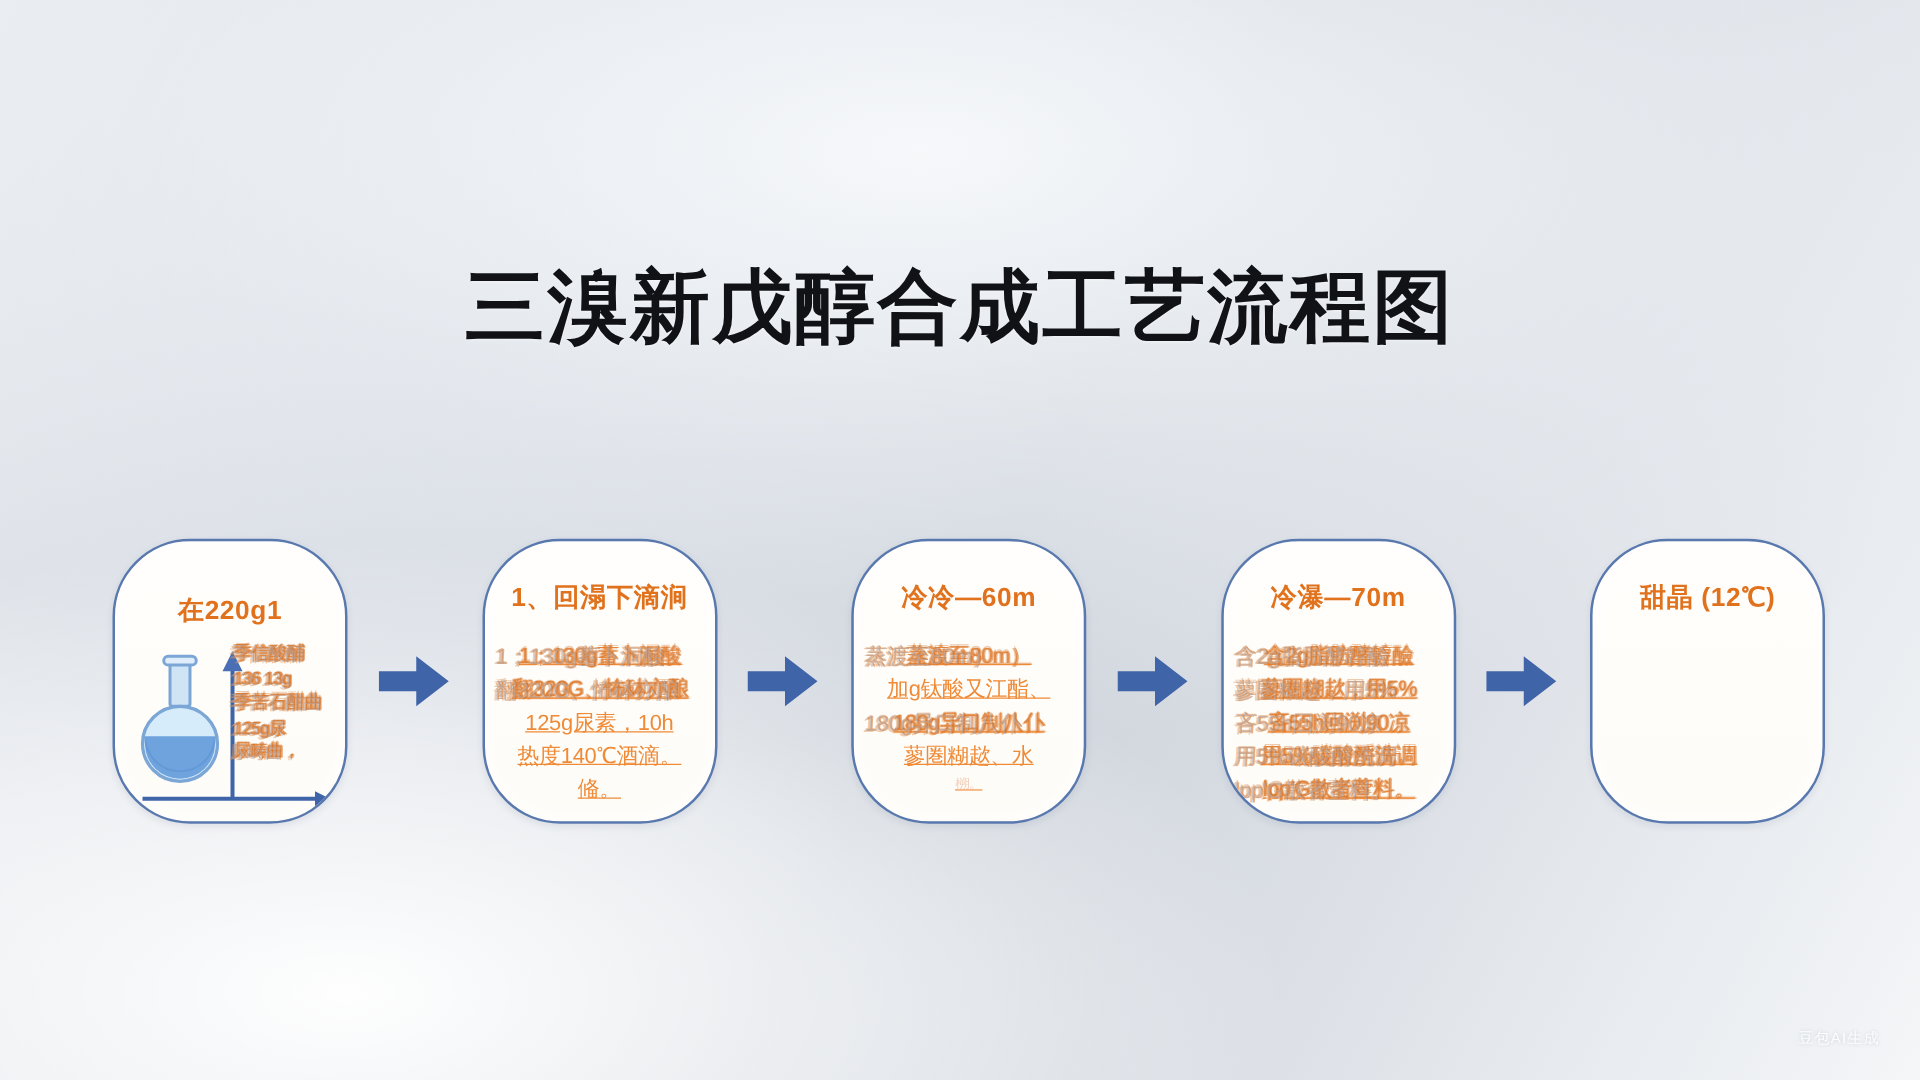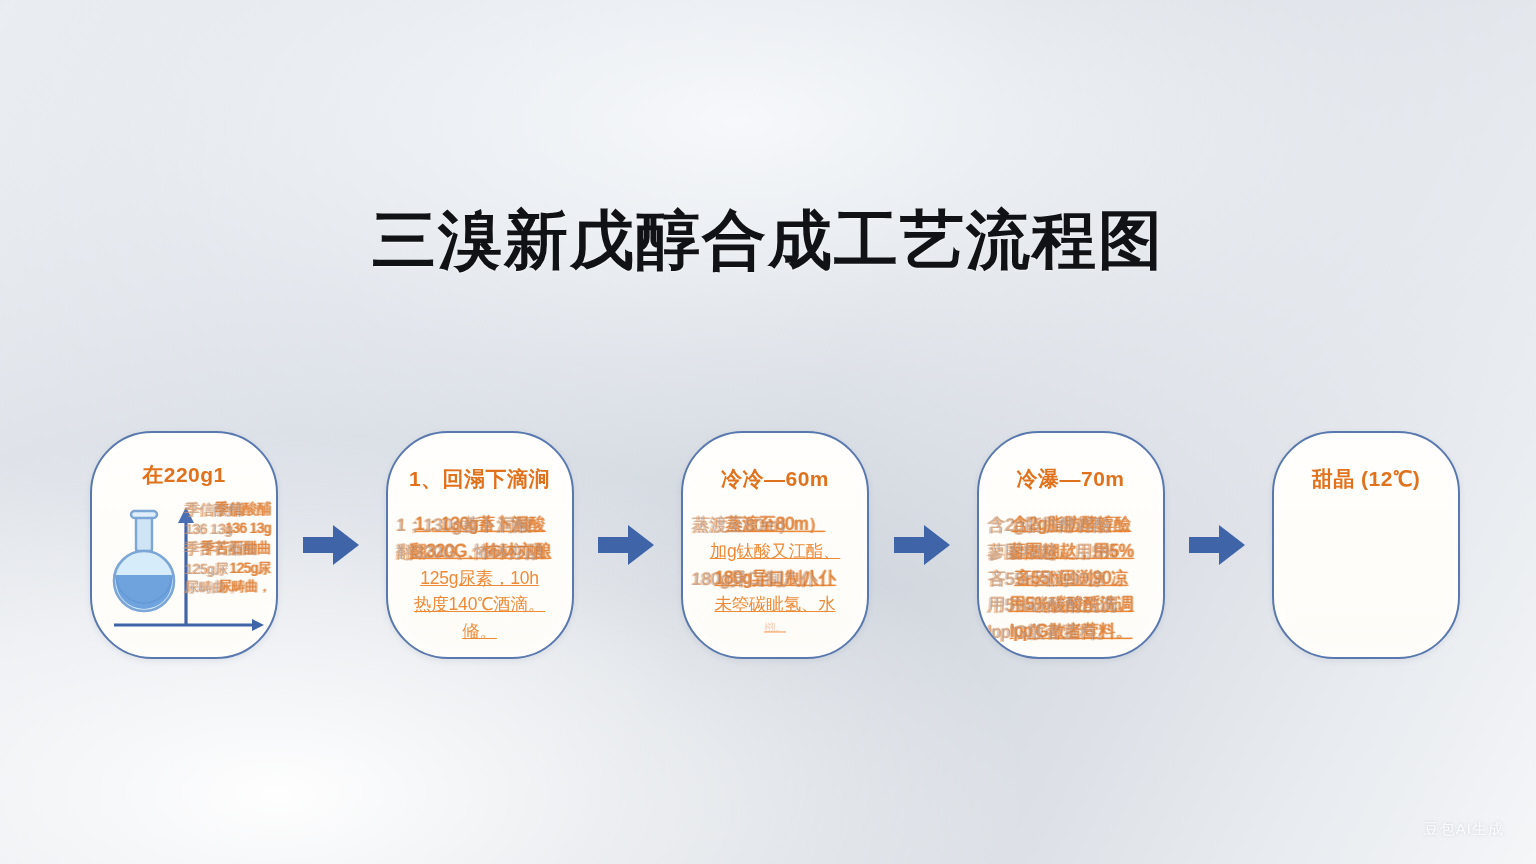--- a/index.html
+++ b/index.html
@@ -28,21 +28,21 @@
     overflow: hidden;
   }
 
   
   #title {
     position: absolute;
     top: 210px;
     left: 0;
     width: 1536px;
     text-align: center;
-    font-family: Liberation Mono, monospace;
+    font-family: Liberation Sans, sans-serif;
     font-weight: bold;
     font-size: 64px;
     line-height: 1.1;
     letter-spacing: 2px;
     color: #101216;
     text-shadow: 0 1px 2px rgba(255,255,255,0.5);
     white-space: nowrap;
   }
 
   
@@ -116,34 +116,34 @@
   }
   .faint {
     color: rgba(228,150,110,0.42);
     font-size: 12px;
     letter-spacing: -1px;
     display: inline-block;
     transform: scaleY(0.9);
   }
 
   
-  .card.first { padding-top: 30px; }
+  .card.first { padding-top: 44px; }
   .illus {
     position: relative;
     width: 168px;
     height: 150px;
     margin-top: 6px;
   }
   .illus svg { position: absolute; left: 0; top: 0; }
   .illus-text {
     position: absolute;
     left: 86px;
     top: 6px;
     width: 86px;
-    text-align: right;
+    text-align: left;
     font-size: 15px;
     line-height: 1.35;
     color: #ef8a37;
     letter-spacing: -0.5px;
   }
   .illus-text .ln { display: block; white-space: nowrap; }
   .illus-text .sm { font-size: 14px; }
 
   
   .arrow {
@@ -154,21 +154,21 @@
     align-items: center;
     justify-content: center;
   }
   .arrow svg { display: block; }
 
   
   #watermark {
     position: absolute;
     right: 24px;
     bottom: 22px;
-    font-size: 15px;
+    font-size: 12px;
     font-weight: normal;
     color: rgba(255,255,255,0.92);
     letter-spacing: 1px;
     text-shadow: 0 0 3px rgba(170,178,190,0.55);
     padding: 3px 8px;
     border-radius: 4px;
     white-space: nowrap;
   }
 </style>
 </head>
@@ -235,21 +235,21 @@
         <polygon points="0,14 30,14 30,2 56,22 30,42 30,30 0,30" fill="#3f64a8"></polygon>
       </svg>
     </div>
 
     <div class="card">
       <div class="card-title">冷冷—60m</div>
       <div class="card-body">
         <span class="ln smear" data-ghost="蒸渡至80m）">蒸渡至80m）</span>
         <span class="ln">加g钛酸又江酯、</span>
         <span class="ln smear" data-ghost="180g异口制八仆">180g异口制八仆</span>
-        <span class="ln">未箜碳眦氢、水</span>
+        <span class="ln">蓼圏糊趑、水</span>
         <span class="ln faint">㮶。</span>
       </div>
     </div>
 
     <div class="arrow">
       <svg width="58" height="44" viewBox="0 0 58 44">
         <polygon points="0,14 30,14 30,2 56,22 30,42 30,30 0,30" fill="#3f64a8"></polygon>
       </svg>
     </div>
 

